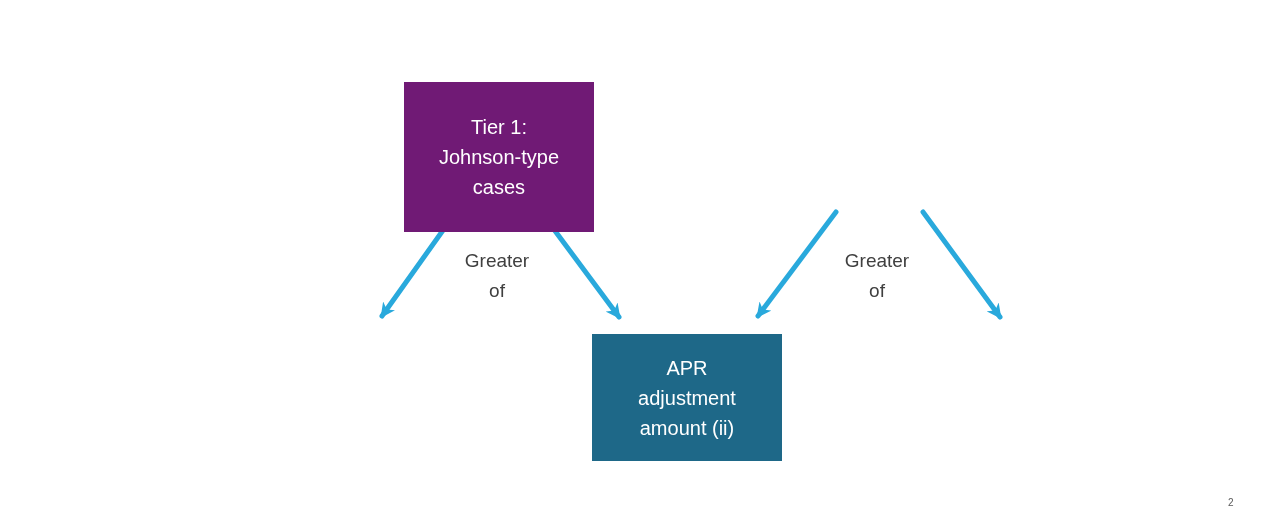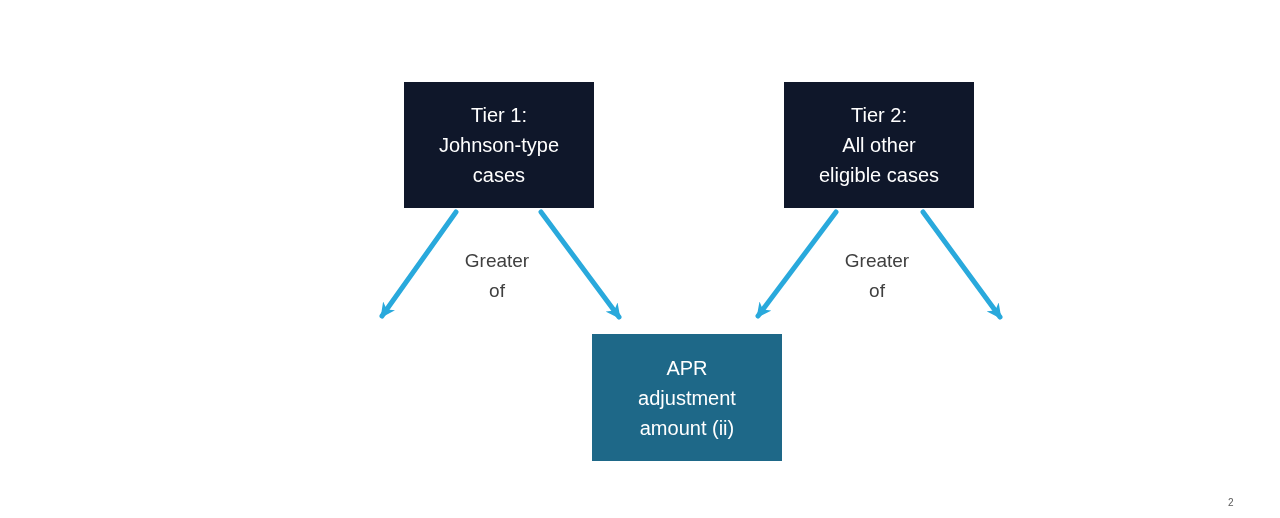--- a/index.html
+++ b/index.html
@@ -22,23 +22,23 @@
     display: flex;
     align-items: center;
     justify-content: center;
     text-align: center;
     color: #ffffff;
     font-size: 20px;
     line-height: 30px;
     white-space: pre-line;
   }
   .tier-node {
-    background: #0f172a;
+    background: #701a75;
     width: 190px;
-    height: 126px;
+    height: 150px;
     top: 82px;
   }
   #node-tier-1 { left: 404px; }
   #node-tier-2 { left: 784px; }
   .outcome-node {
     background: #1E6888;
     width: 190px;
     height: 127px;
     top: 322px;
   }
@@ -81,25 +81,20 @@
     <line x1="836" y1="212" x2="758" y2="316" stroke-width="5" stroke-linecap="round" marker-end="url(#arrowhead)" stroke="#29A9DC"></line>
     <line x1="923" y1="212" x2="1000" y2="317" stroke-width="5" stroke-linecap="round" marker-end="url(#arrowhead)" stroke="#29A9DC"></line>
   </svg>
 
   <div class="node tier-node" id="node-tier-1">
     <span>Tier 1:
 Johnson-type
 cases</span>
   </div>
 
-  <div class="node tier-node" id="node-tier-2">
-    <span>Tier 2:
-All other
-eligible cases</span>
-  </div>
 
   <div class="connector-label" id="connector-label-1">Greater
 of</div>
 
   <div class="connector-label" id="connector-label-2">Greater
 of</div>
 
 
   <div class="node outcome-node" id="node-outcome-2">
     <span>APR

